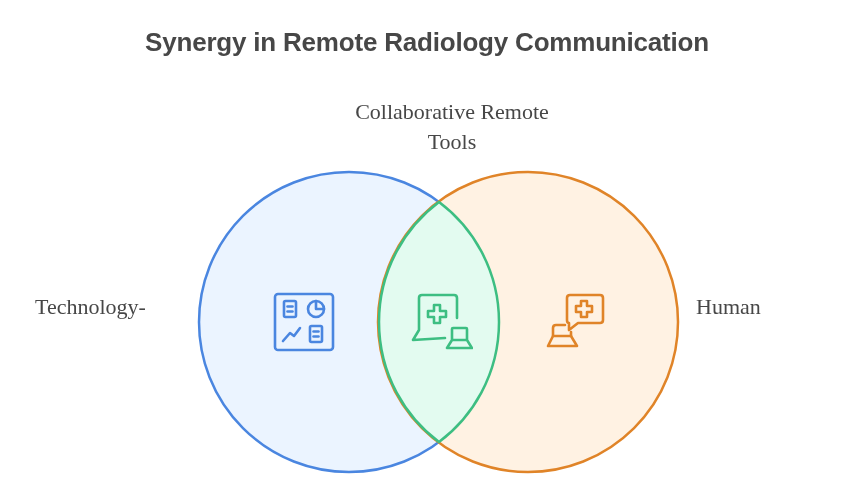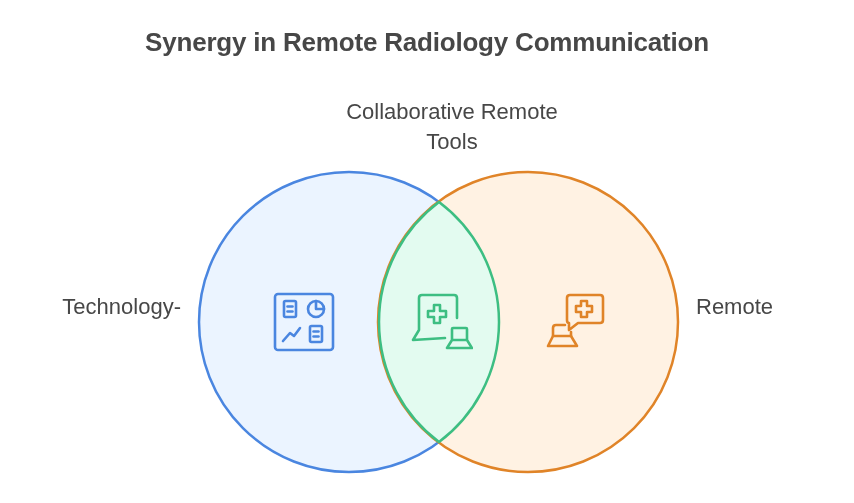--- a/index.html
+++ b/index.html
@@ -1,22 +1,22 @@
 <!DOCTYPE html>
 <html><head>
   <meta charset="utf-8">
   <style>
     html, body { margin: 0; padding: 0; background: #ffffff; }
     body { width: 854px; height: 503px; position: relative; overflow: hidden;
            font-family: "Liberation Sans", "DejaVu Sans", sans-serif; color: #474747; }
     .title { position: absolute; left: 0; top: 27px; width: 854px; text-align: center;
              font-size: 26px; font-weight: bold; color: #474747; letter-spacing: -0.2px; }
-    .label { position: absolute; font-size: 22px; line-height: 30px; color: #474747; }
+    .label { position: absolute; font-size: 22px; line-height: 30px; color: #474747; font-family: Liberation Serif, serif; }
     .label-top { left: 287px; top: 97px; width: 330px; text-align: center; }
-    .label-left { left: 0px; top: 292px; width: 181px; text-align: right; }
+    .label-left { left: 0px; top: 292px; width: 181px; text-align: center; }
     .label-right { left: 696px; top: 292px; width: 158px; text-align: left; }
     svg.venn { position: absolute; left: 0; top: 0; }
     .icon { position: absolute; }
   </style>
 </head>
 <body>
 
 <div class="title">Synergy in Remote Radiology Communication</div>
 
 <svg class="venn" width="854" height="503" viewBox="0 0 854 503">
@@ -63,14 +63,14 @@
 <div class="label label-top">
   <div>Collaborative Remote</div>
   <div>Tools</div>
 </div>
 
 <div class="label label-left">
   <div>Technology-</div>
 </div>
 
 <div class="label label-right">
-  <div>Remote</div>
+  <div>Human</div>
 </div>
 
 </body></html>

